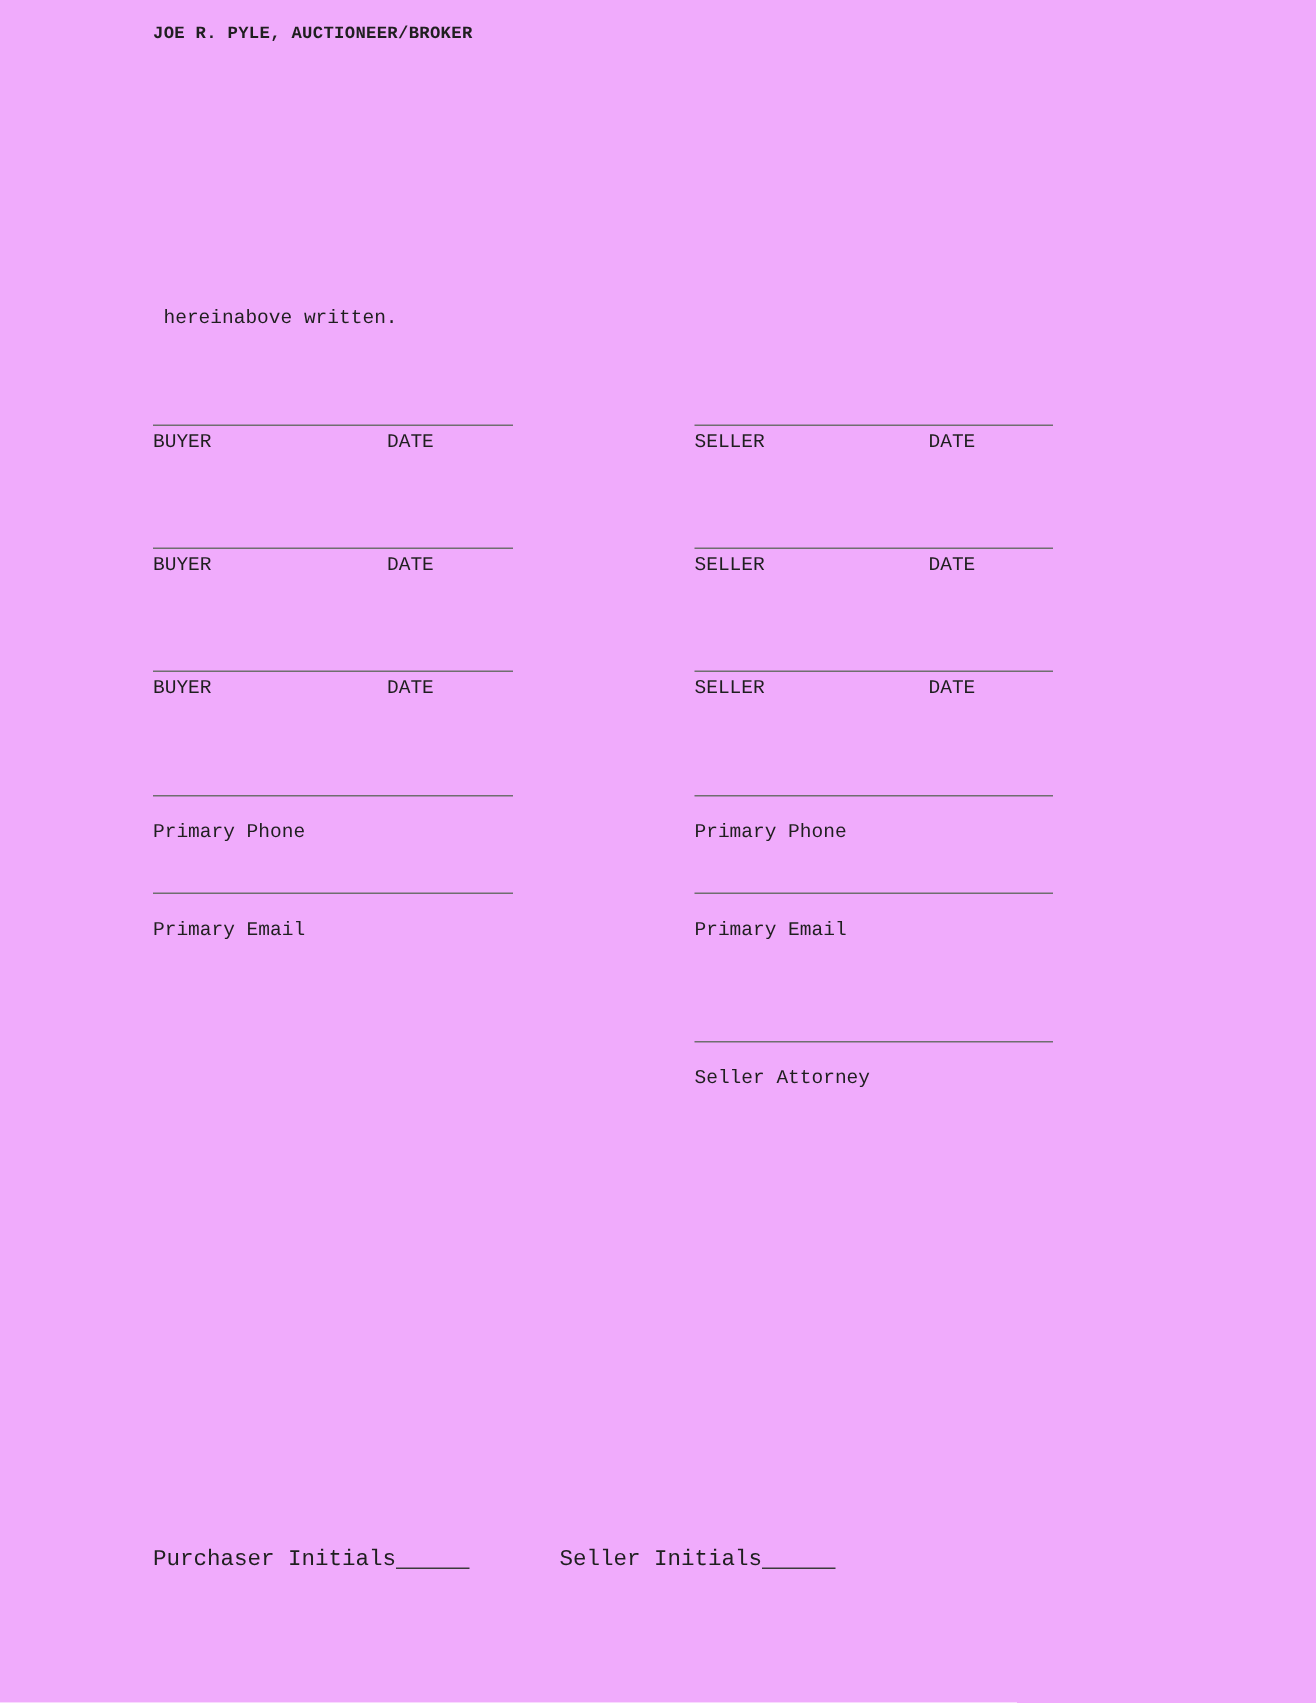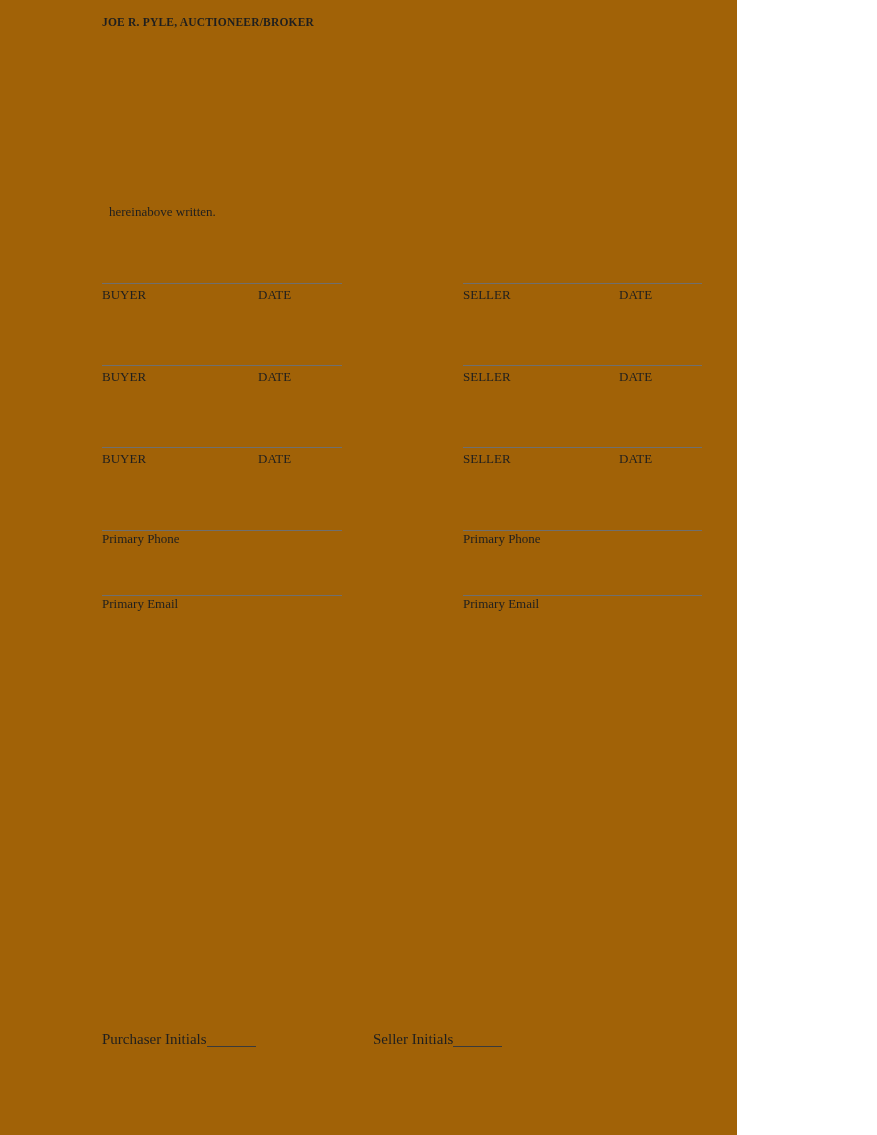--- a/index.html
+++ b/index.html
@@ -1,20 +1,20 @@
 <!DOCTYPE html>
 <html><head>
 <meta charset="utf-8">
 <style>
   html,body{margin:0;padding:0;background:#ffffff;}
   .page{
     position:relative;
-    width:737px;height:1135px;
-    background:#a16207;
-    font-family:Liberation Serif, serif;
+    width:877px;height:1135px;
+    background:#f0abfc;
+    font-family:Liberation Mono, monospace;
     color:#1f1f1f;
     overflow:hidden;
   }
   .letterhead{
     position:absolute;left:102px;top:16px;
     font-size:11.5px;font-weight:bold;letter-spacing:.2px;
     white-space:nowrap;
   }
   .body-text{font-size:13px;line-height:17px;}
   .line{white-space:nowrap;}
@@ -29,21 +29,21 @@
   .clause-number{margin-right:5px;}
 
   .two-col-row{position:absolute;left:0;width:877px;height:40px;padding-left:36px;}
   .col{position:absolute;top:0;}
   .col.left{left:102px;width:240px;}
   .col.right{left:463px;width:239px;}
   .rule{border-top:1px solid #6f6f6f;height:0;width:100%;}
   .sig-labels{position:relative;margin-top:3px;font-size:13px;height:16px;}
   .sig-labels .role{position:absolute;left:0;}
   .sig-labels .date{position:absolute;left:156px;}
-  .field-label{margin-top:0;font-size:13px;white-space:nowrap;}
+  .field-label{margin-top:16px;font-size:13px;white-space:nowrap;}
 
   .initials-row{position:absolute;top:1031px;left:0;width:877px;font-size:15px;}
   .initials-item{position:absolute;white-space:nowrap;}
   #purchaser-initials{left:102px;}
   #seller-initials{left:373px;}
   .blank{
     display:inline-block;width:49px;height:14px;
     border-bottom:1.4px solid #3a3a3a;
     margin-bottom:-3px;
   }
@@ -128,20 +128,24 @@
       <div class="rule"></div>
       <div class="field-label">Primary Email</div>
     </div>
     <div class="col right">
       <div class="rule"></div>
       <div class="field-label">Primary Email</div>
     </div>
   </div>
 
   <div class="two-col-row" style="top:694px;">
+    <div class="col right">
+      <div class="rule"></div>
+      <div class="field-label">Seller Attorney</div>
+    </div>
   </div>
 
   <div class="initials-row">
     <div class="initials-item" id="purchaser-initials"><span>Purchaser Initials</span><span class="blank"></span></div>
     <div class="initials-item" id="seller-initials"><span>Seller Initials</span><span class="blank"></span></div>
   </div>
 
 </div>
 
 </body></html>

